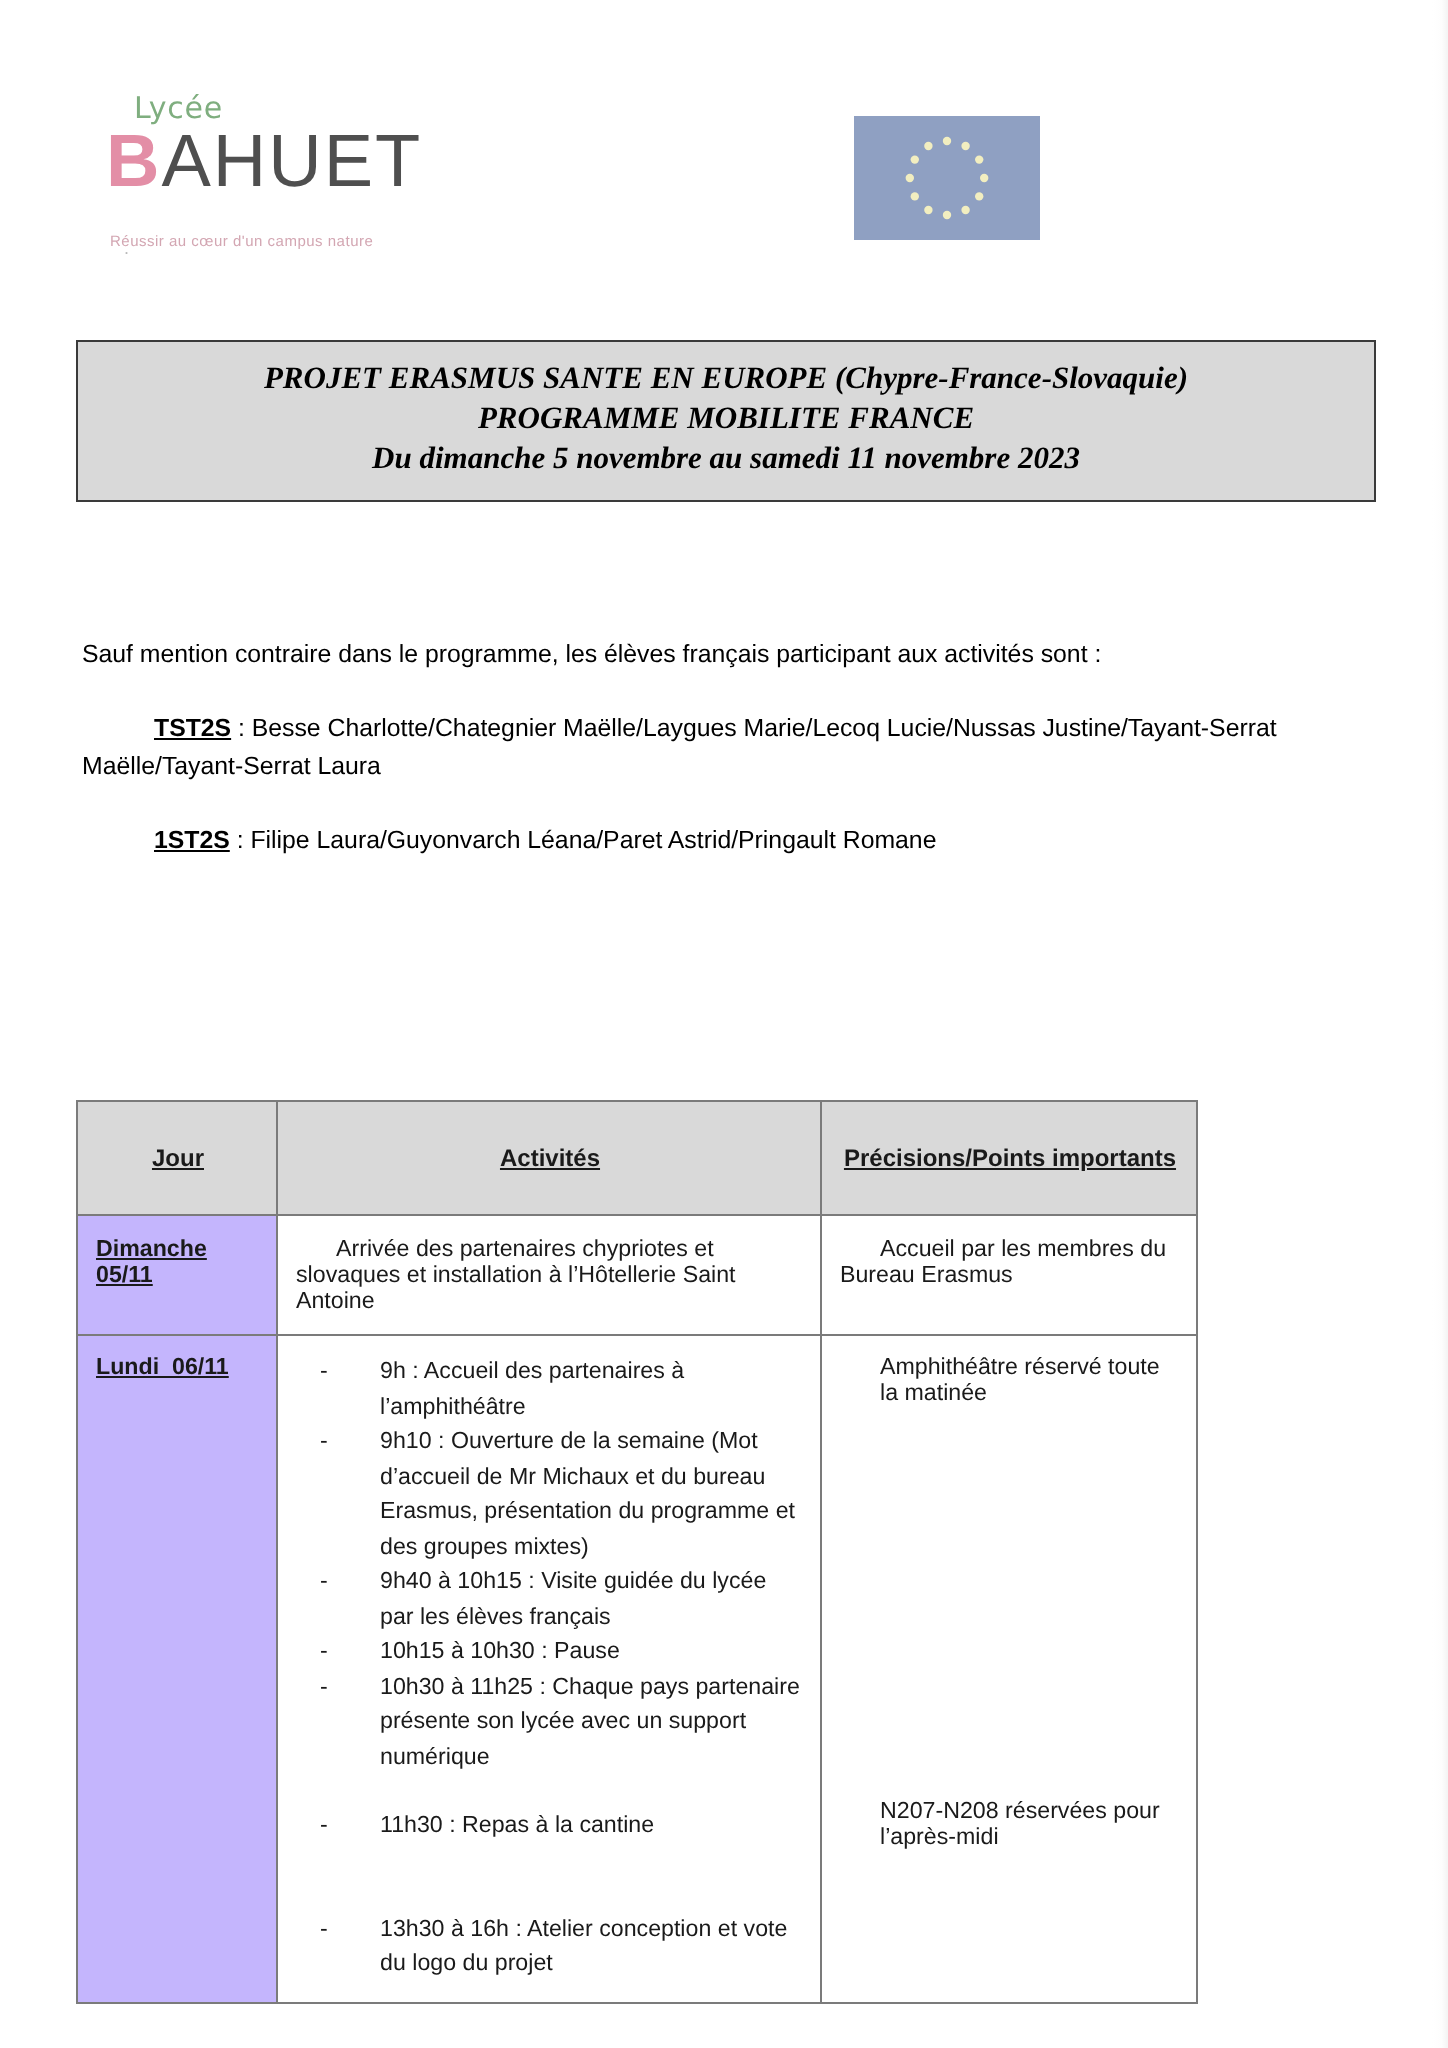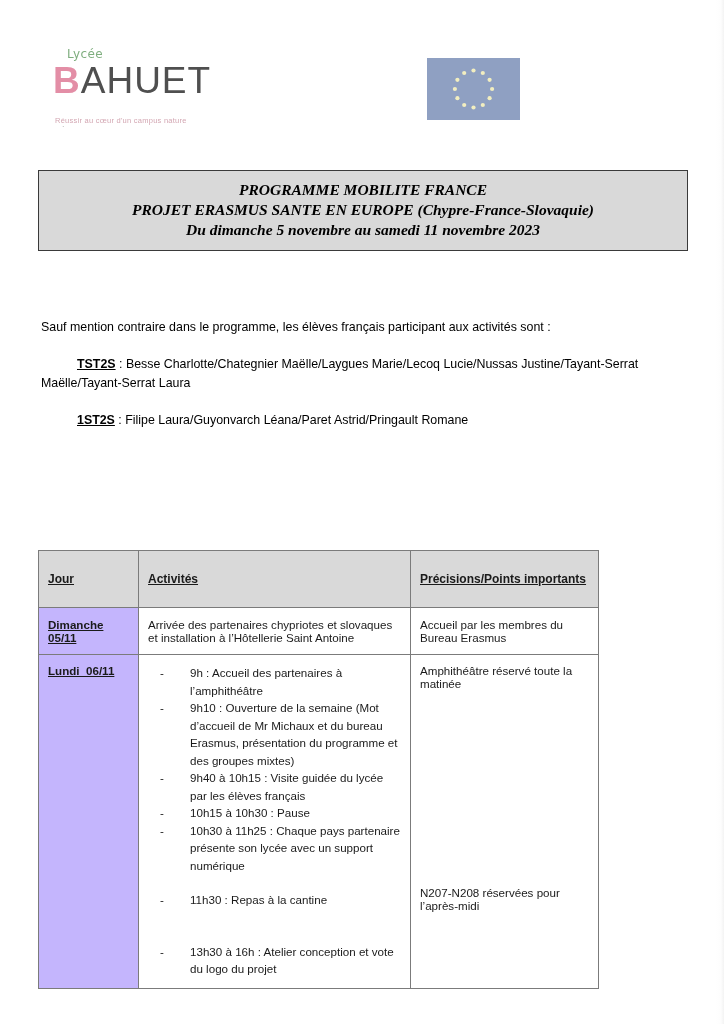--- a/index.html
+++ b/index.html
@@ -40,21 +40,21 @@
   }
 
   .school-logo {
     position: absolute;
     left: 53px;
     top: 48px;
     width: 230px;
   }
   .school-logo .lycee {
     font-family: "DejaVu Sans", sans-serif;
-    font-size: 12px;
+    font-size: 15px;
     color: #7fae7f;
     letter-spacing: 0.4px;
     margin-left: 14px;
     line-height: 12px;
   }
   .school-logo .bahuet {
     font-family: "Liberation Sans", sans-serif;
     font-size: 37px;
     line-height: 40px;
     letter-spacing: 1px;
@@ -165,39 +165,40 @@
     padding: 10px 8px 10px 9px;
     font-weight: normal;
     text-align: left;
   }
   .schedule col.c-day  { width: 100px; }
   .schedule col.c-act  { width: 272px; }
   .schedule col.c-note { width: 188px; }
 
   .schedule thead td {
     background: #d9d9d9;
+    text-align: center;
     vertical-align: middle;
     height: 44px;
     padding-top: 6px;
     padding-bottom: 6px;
   }
   .schedule thead td span {
     font-weight: bold;
     text-decoration: underline;
     font-size: 12px;
   }
   .day-cell {
     background: #c4b5fd;
   }
   .day-cell span {
     font-weight: bold;
     text-decoration: underline;
     white-space: pre;
   }
-  .cell-text { white-space: pre-line; }
+  .cell-text { white-space: pre-line; margin-left: 20px; }
 
   
   ul.acts {
     margin: 0;
     padding: 0;
     list-style: none;
   }
   ul.acts li {
     position: relative;
     padding-left: 42px;
@@ -247,22 +248,22 @@
             <circle cx="27.9" cy="31.0" r="2.1"></circle>
             <circle cx="30.4" cy="21.8" r="2.1"></circle>
             <circle cx="37.2" cy="15.0" r="2.1"></circle>
           </g>
         </svg>
       </div>
     </div>
   </div>
 
   <div class="title-box">
+    <div>PROJET ERASMUS SANTE EN EUROPE (Chypre-France-Slovaquie)</div>
     <div>PROGRAMME MOBILITE FRANCE</div>
-    <div>PROJET ERASMUS SANTE EN EUROPE (Chypre-France-Slovaquie)</div>
     <div>Du dimanche 5 novembre au samedi 11 novembre 2023</div>
   </div>
 
   <div class="intro">
     <p>Sauf mention contraire dans le programme, les élèves français participant aux activités sont :</p>
     <p><span class="cls">TST2S</span><span> : Besse Charlotte/Chategnier Maëlle/Laygues Marie/Lecoq Lucie/Nussas Justine/Tayant-Serrat Maëlle/Tayant-Serrat Laura</span></p>
     <p><span class="cls">1ST2S</span><span> : Filipe Laura/Guyonvarch Léana/Paret Astrid/Pringault Romane</span></p>
   </div>
 
   <table class="schedule">

